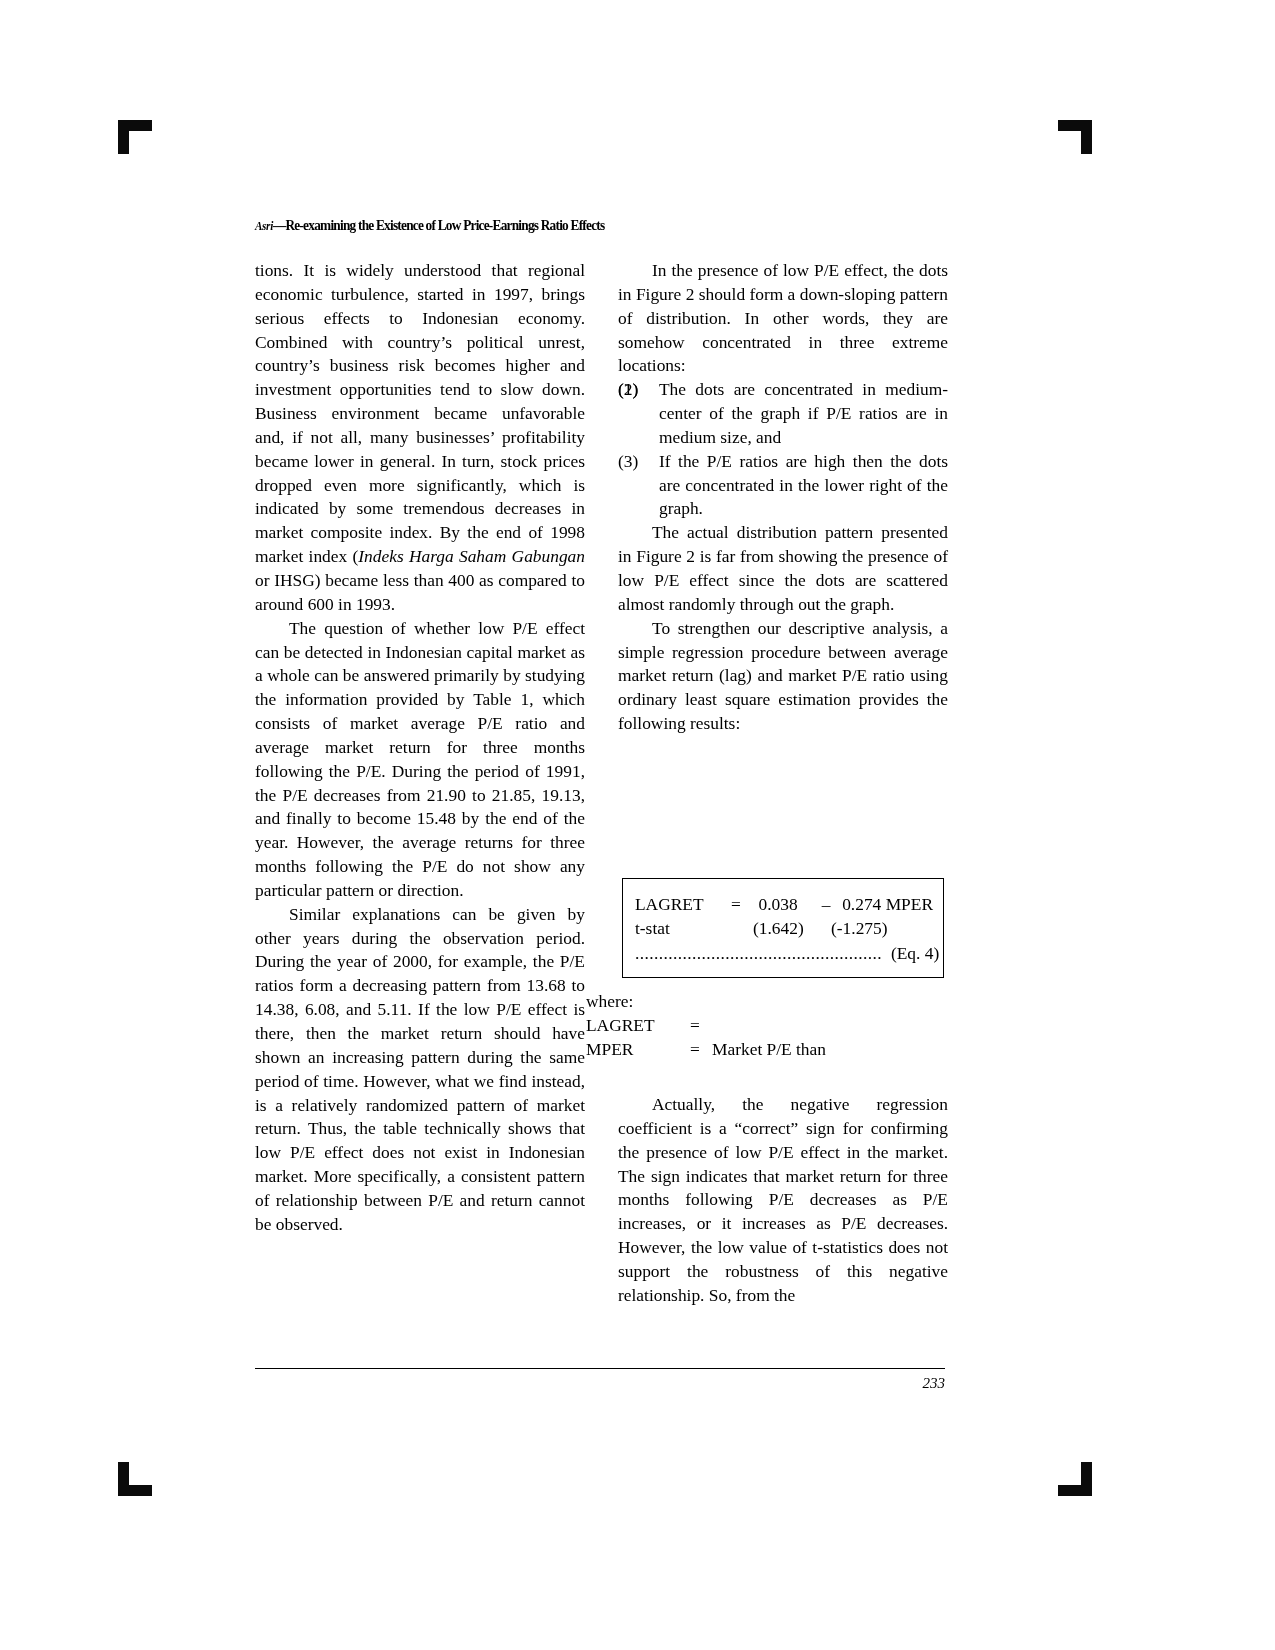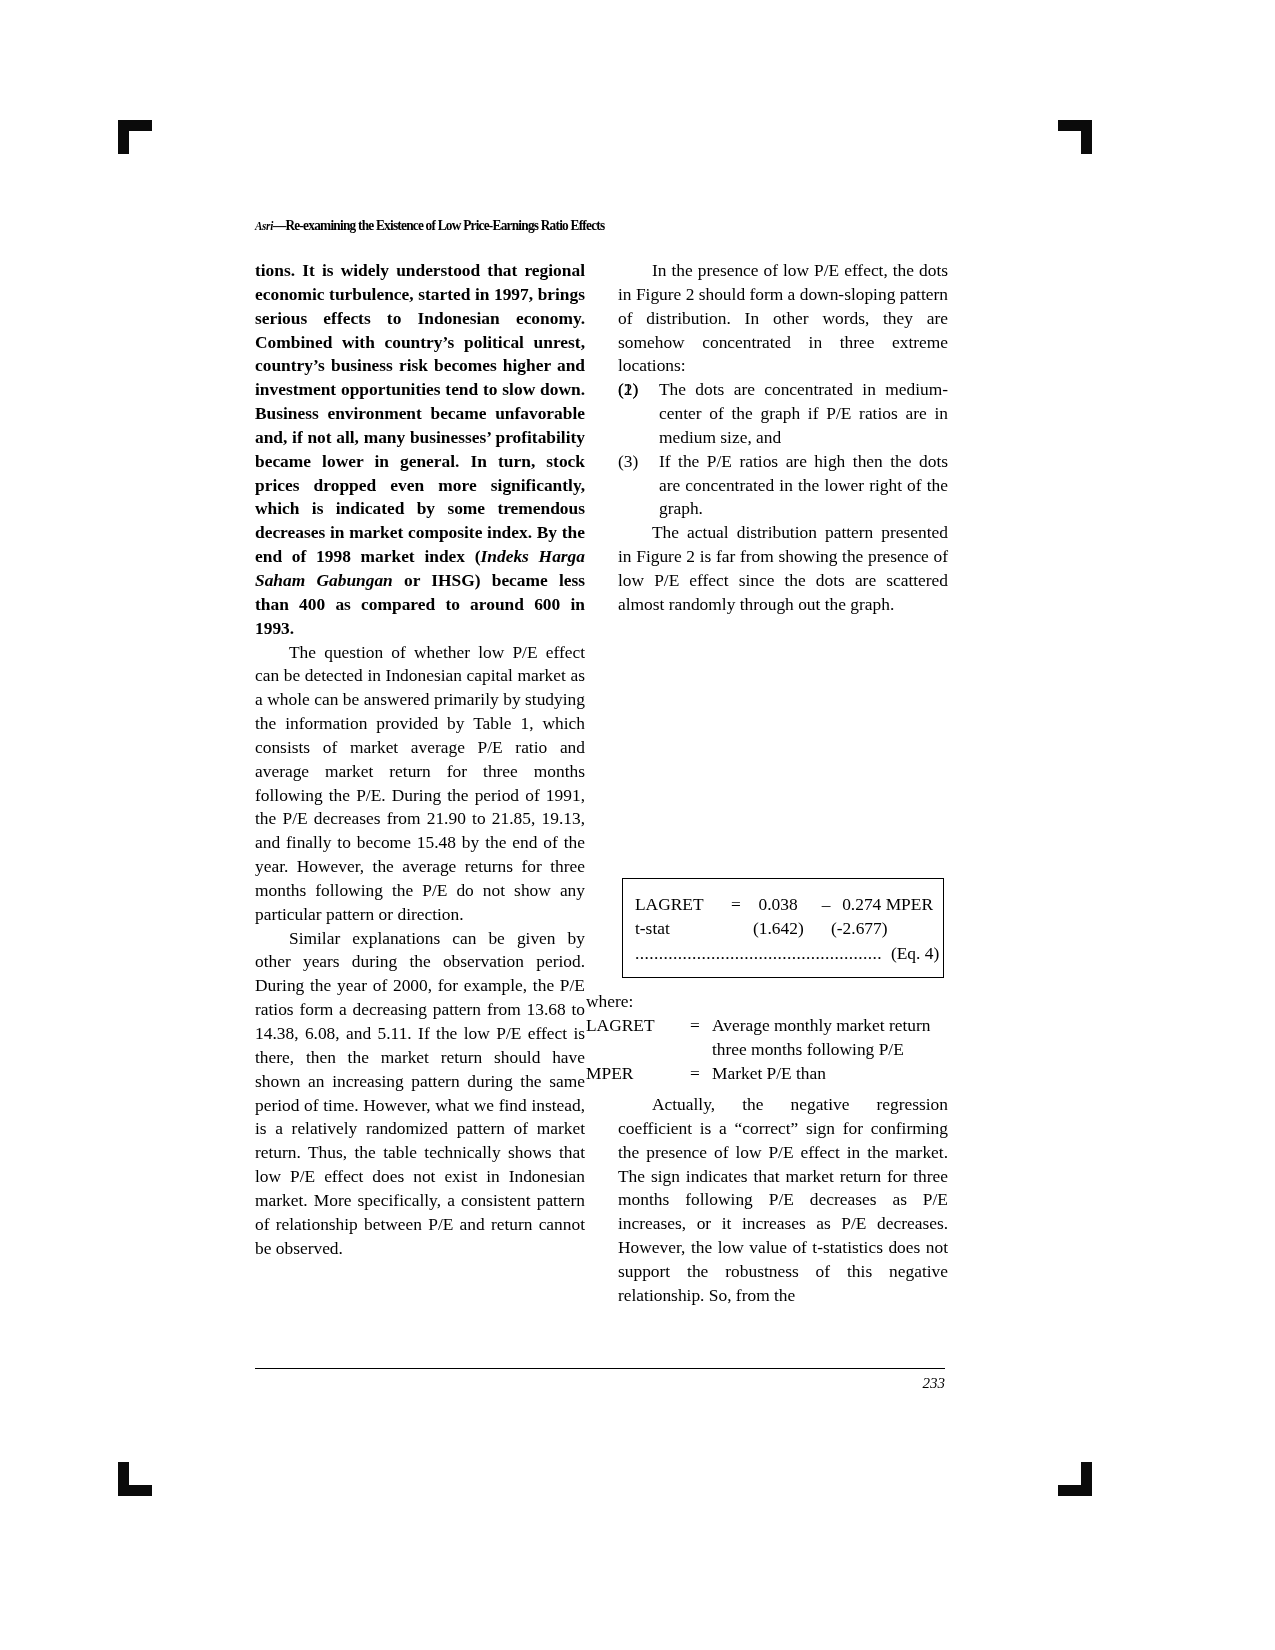--- a/index.html
+++ b/index.html
@@ -75,21 +75,21 @@
     hyphens: none;
   }
   .col.left  { left: 255px; }
   .col.right { left: 618px; }
 
   .col p {
     margin: 0;
     text-align: justify;
   }
   .col p.indent { text-indent: 34px; }
-  .col p.noindent { text-indent: 0; font-weight: bold; }
+  .col p.noindent { text-indent: 0; }
 
   em { font-style: italic; }
 
   
   .numlist {
     margin: 0;
     padding: 0;
     list-style: none;
   }
   .numlist li {
@@ -233,49 +233,49 @@
         <span>The dots are concentrated in medium-center of the graph if P/E ratios are in medium size, and</span>
       </li>
       <li>
         <span class="marker">(3)</span>
         <span>If the P/E ratios are high then the dots are concentrated in the lower right of the graph.</span>
       </li>
     </ul>
 
     <p class="indent">The actual distribution pattern presented in Figure 2 is far from showing the presence of low P/E effect since the dots are scattered almost randomly through out the graph.</p>
 
+    <p class="indent">To strengthen our descriptive analysis, a simple regression procedure between average market return (lag) and market P/E ratio using ordinary least square estimation provides the following results:</p>
   </div>
 
   <div class="eqbox">
     <div class="eqinner">
       <div class="eqrow">
         <span class="eq-lhs">LAGRET</span>
         <span class="eq-eqsgn">=</span>
         <span class="eq-c0">0.038</span>
         <span class="eq-op">–</span>
         <span class="eq-c1">0.274 MPER</span>
       </div>
       <div class="eqrow">
         <span class="eq-t-lab">t-stat</span>
         <span class="eq-t-0">(1.642)</span>
-        <span class="eq-t-1">(-2.677)</span>
+        <span class="eq-t-1">(-1.275)</span>
       </div>
       <div class="eqleader">
         <span class="dots">....................................................</span>
         <span class="eqno">(Eq. 4)</span>
       </div>
     </div>
   </div>
 
   <div class="whereblk">
     <div class="wlabel">where:</div>
     <div class="defrow">
       <span class="term">LAGRET</span>
       <span class="eqs">=</span>
-      <span class="desc">Average monthly market return three months following P/E</span>
     </div>
     <div class="defrow">
       <span class="term">MPER</span>
       <span class="eqs">=</span>
       <span class="desc">Market P/E than</span>
     </div>
   </div>
 
   <div class="col right" style="top:1093px;">
     <p class="indent">Actually, the negative regression coefficient is a “correct” sign for confirming the presence of low P/E effect in the market. The sign indicates that market return for three months following P/E decreases as P/E increases, or it increases as P/E decreases. However, the low value of t-statistics does not support the robustness of this negative relationship. So, from the</p>

